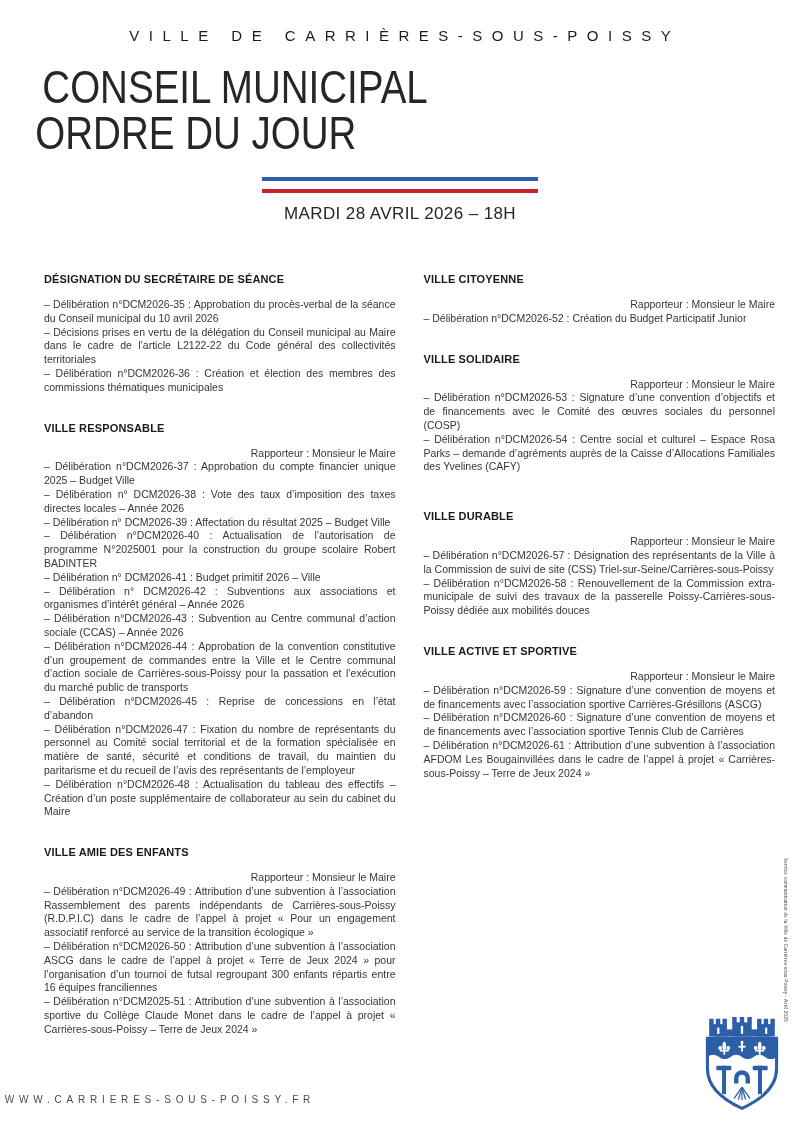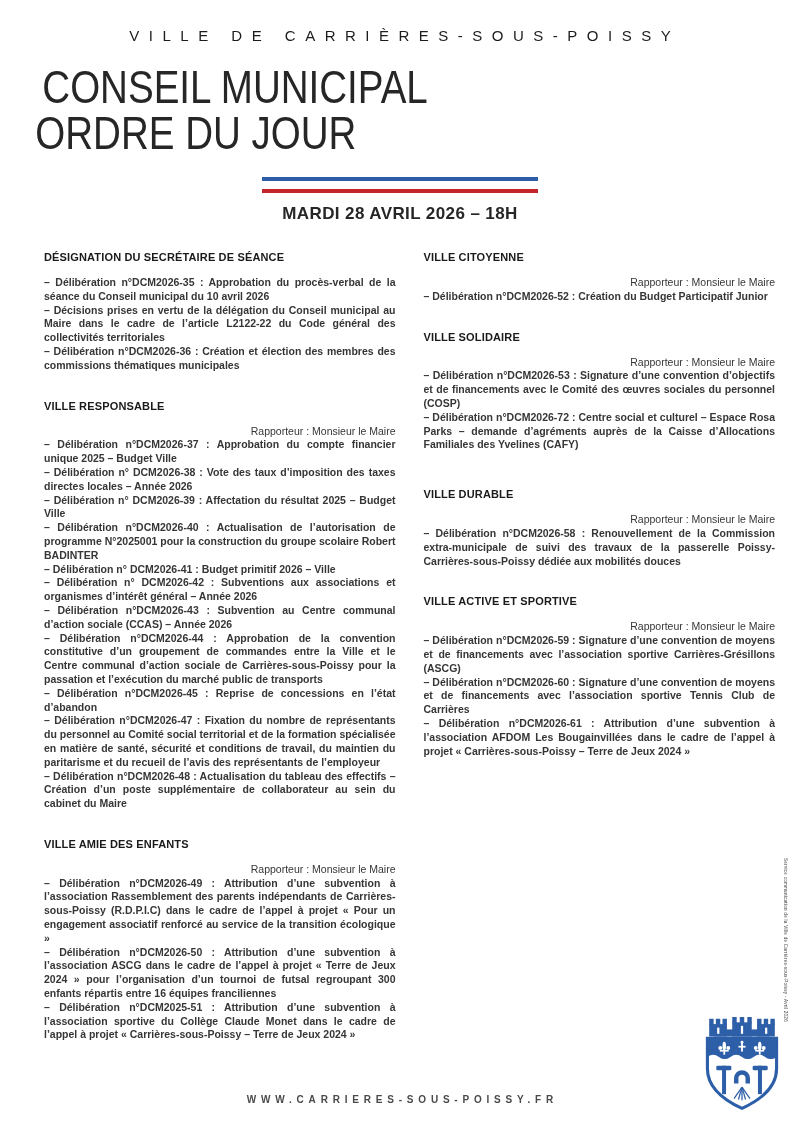--- a/index.html
+++ b/index.html
@@ -28,45 +28,45 @@
   }
   .doc-title .cond{display:inline-block;transform:scaleX(0.82);white-space:nowrap;}
   .divider{
     position:absolute;top:177px;left:262px;width:276px;
   }
   .divider .bar{height:4px;width:100%;}
   .divider .bar.blue{background:#2d5da7;margin-bottom:8px;}
   .divider .bar.red{background:#c4242b;}
   .meeting-date{
     position:absolute;top:204px;left:0;width:100%;
-    text-align:center;font-size:17px;font-weight:700;
+    text-align:center;font-size:17px;font-weight:400;
     letter-spacing:0.4px;color:#262626;
   }
   
   .agenda{
-    position:absolute;top:251px;left:44px;width:731px;
+    position:absolute;top:273px;left:44px;width:731px;
     display:grid;grid-template-columns:1fr 1fr;column-gap:28px;
     align-items:start;
   }
   .col{min-width:0;}
   section{margin:0 0 27px 0;}
   h2{
     margin:0 0 13px 0;
     font-size:11px;font-weight:700;color:#1a1a1a;
     letter-spacing:0.15px;
   }
   p{margin:0;font-size:10.5px;line-height:13.8px;color:#363636;}
-  p.item{text-align:justify;font-weight:bold;}
+  p.item{text-align:justify;}
   p.rapp{text-align:right;}
   
   .footer-url{
     position:absolute;bottom:26px;left:0;width:100%;
-    text-align:center;
+    text-align:left;
     font-size:10px;letter-spacing:4.8px;text-indent:4.8px;
-    color:#4a4a4a;font-weight:700;white-space:nowrap;
+    color:#4a4a4a;font-weight:400;white-space:nowrap;
   }
   .side-credit{
     position:absolute;top:858px;right:12px;height:165px;
     writing-mode:vertical-rl;
     font-size:4.5px;letter-spacing:0.3px;color:#3a3a3a;
     white-space:nowrap;overflow:hidden;
   }
   .coat-of-arms{
     position:absolute;left:701px;top:1017px;width:82px;height:94px;
   }
@@ -132,26 +132,27 @@
       <section>
         <h2>VILLE CITOYENNE</h2>
         <p class="rapp">Rapporteur : Monsieur le Maire</p>
         <p class="item">– Délibération n°DCM2026-52 : Création du Budget Participatif Junior</p>
       </section>
 
       <section>
         <h2>VILLE SOLIDAIRE</h2>
         <p class="rapp">Rapporteur : Monsieur le Maire</p>
         <p class="item">– Délibération n°DCM2026-53 : Signature d’une convention d’objectifs et de financements avec le Comité des œuvres sociales du personnel (COSP)</p>
-        <p class="item">– Délibération n°DCM2026-72 : Centre social et culturel – Espace Rosa Parks – demande d’agréments auprès de la Caisse d’Allocations Familiales des Yvelines (CAFY)</p>
+        <p class="item">– Délibération n°DCM2026-54 : Centre social et culturel – Espace Rosa Parks – demande d’agréments auprès de la Caisse d’Allocations Familiales des Yvelines (CAFY)</p>
       </section>
 
       <section style="margin-top:36px;">
         <h2>VILLE DURABLE</h2>
         <p class="rapp">Rapporteur : Monsieur le Maire</p>
+        <p class="item">– Délibération n°DCM2026-57 : Désignation des représentants de la Ville à la Commission de suivi de site (CSS) Triel-sur-Seine/Carrières-sous-Poissy</p>
         <p class="item">– Délibération n°DCM2026-58 : Renouvellement de la Commission extra-municipale de suivi des travaux de la passerelle Poissy-Carrières-sous-Poissy dédiée aux mobilités douces</p>
       </section>
 
       <section>
         <h2>VILLE ACTIVE ET SPORTIVE</h2>
         <p class="rapp">Rapporteur : Monsieur le Maire</p>
         <p class="item">– Délibération n°DCM2026-59 : Signature d’une convention de moyens et de financements avec l’association sportive Carrières-Grésillons (ASCG)</p>
         <p class="item">– Délibération n°DCM2026-60 : Signature d’une convention de moyens et de financements avec l’association sportive Tennis Club de Carrières</p>
         <p class="item">– Délibération n°DCM2026-61 : Attribution d’une subvention à l’association AFDOM Les Bougainvillées dans le cadre de l’appel à projet « Carrières-sous-Poissy – Terre de Jeux 2024 »</p>
       </section>

